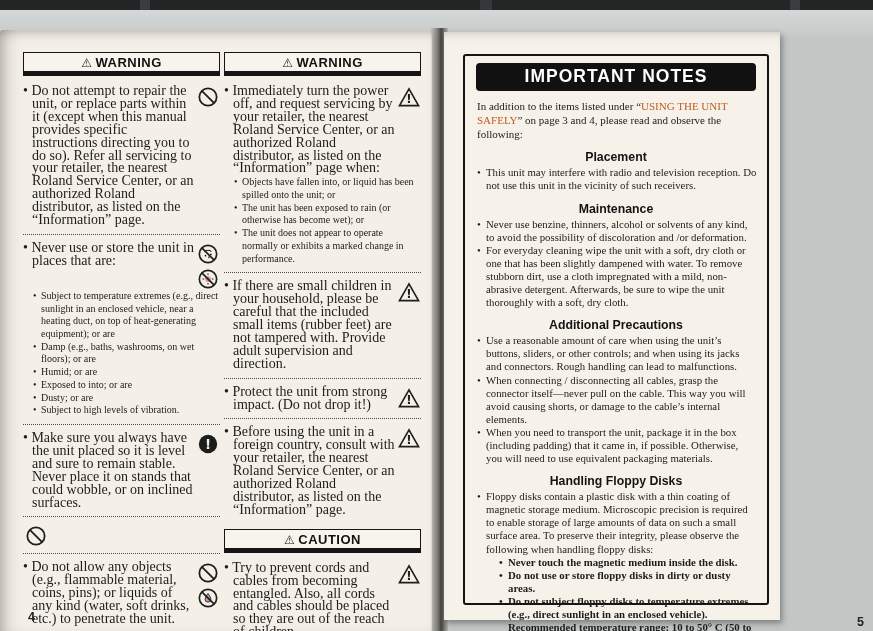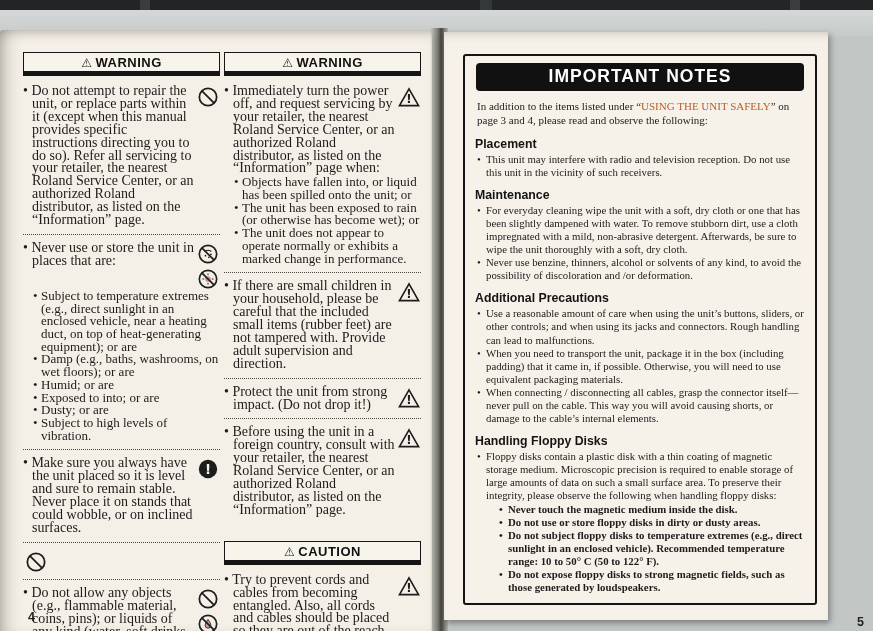--- a/index.html
+++ b/index.html
@@ -8,45 +8,45 @@
 
   .top-strip { position:absolute; left:0; top:0; width:873px; height:10px;
     background:linear-gradient(90deg,#222426 0 140px,#3a3d3f 140px 150px,#222426 150px 480px,#35383a 480px 492px,#232527 492px 790px,#3a3d3f 790px 800px,#222426 800px 100%); }
   .bed { position:absolute; left:0; top:10px; width:873px; height:26px;
     background:linear-gradient(180deg,#d4d8d6,#c6cac8); }
 
   .page { position:absolute; background:#f4f0e8; }
   .page-left { left:0; top:30px; width:432px; height:601px;
     border-radius:3px 0 0 0;
     box-shadow:inset 14px 0 18px -12px rgba(60,55,45,.45), inset 0 10px 14px -10px rgba(60,55,45,.4); }
-  .page-right { left:444px; top:32px; width:384px; height:588px; background:#f6f2ea;
+  .page-right { left:444px; top:32px; width:336px; height:588px; background:#f6f2ea;
     box-shadow:2px 3px 6px rgba(40,40,40,.45), inset 0 8px 12px -9px rgba(60,55,45,.35); }
   .gutter { position:absolute; left:430px; top:28px; width:18px; height:603px;
     background:linear-gradient(90deg, rgba(70,60,45,0) 0%, rgba(60,50,38,.55) 45%, rgba(25,22,18,.75) 62%, rgba(70,60,45,.15) 100%); }
 
   
   .col { position:absolute; top:22px; width:197px; }
   .col1 { left:23px; }
   .col2 { left:224px; }
 
   .warn-header { border:1.5px solid #151515; border-bottom:5px solid #151515;
     background:#f7f4ec; text-align:center; padding:2px 0 1px;
     font-family:"Liberation Sans", sans-serif; font-weight:bold; font-size:13px;
     letter-spacing:.5px; color:#111; margin-bottom:9px; }
   .warn-header .tri { font-family:"DejaVu Sans", sans-serif; font-size:12px; margin-right:3px; }
-  .caution-header { margin-top:24px; }
+  .caution-header { margin-top:12px; }
 
   .w-item { margin-bottom:2px; }
   .w-row { display:flex; }
   .w-text { flex:1; font-size:14px; line-height:12.9px; color:#1c1c1c;
     padding-left:9px; text-indent:-9px; }
   .w-text::before { content:"• "; }
   .w-icons { width:25px; display:flex; flex-direction:column; gap:5px; align-items:center; padding-top:2px; }
   .w-bullets { margin:1px 0 0 10px; list-style:none; }
-  .w-bullets li { font-size:13px; line-height:12.7px; color:#1c1c1c;
+  .w-bullets li { font-size:10px; line-height:12.7px; color:#1c1c1c;
     position:relative; padding-left:8px; }
   .w-bullets li::before { content:"•"; position:absolute; left:0; }
   .dotline { border-bottom:1.7px dotted #4a4a48; margin:7px 0 7px; }
 
   .icon { display:inline-block; line-height:0; }
 
   .pagenum { position:absolute; font-family:"Liberation Sans", sans-serif;
     font-weight:bold; font-size:12.5px; color:#222; }
   .pagenum-left { left:28px; bottom:7px; }
   .pagenum-right { left:857px; top:615px; position:absolute; }
@@ -55,21 +55,21 @@
   .notes-box { position:absolute; left:19px; top:22px; right:11px; bottom:15px;
     border:2px solid #141414; border-radius:3px; padding:7px 10px 8px 10px; background:#f6f2ea; }
   .notes-title { background:#111111; color:#ffffff; border-radius:4px;
     text-align:center; font-family:"Liberation Sans", sans-serif; font-weight:bold;
     font-size:17.5px; letter-spacing:1px; padding:3px 0 4px; margin:0 1px 9px; }
   .intro { font-size:11px; line-height:13.8px; color:#1c1c1c; margin:0 2px 4px; }
   .hl { color:#bf5820; }
 
   .n-section { margin-top:9px; }
   .n-heading { font-family:"Liberation Sans", sans-serif; font-weight:bold;
-    font-size:12.3px; color:#141414; margin-bottom:2px; }
+    font-size:12.3px; color:#141414; margin-bottom:2px;text-align:center; }
   .n-bullets { list-style:none; }
   .n-bullets > li { font-size:10.8px; line-height:13.1px; color:#1c1c1c;
     position:relative; padding-left:11px; }
   .n-bullets > li::before { content:"•"; position:absolute; left:2px; }
   .n-sub { list-style:none; margin-left:12px; }
   .n-sub li { font-size:10.8px; line-height:13.1px; color:#1c1c1c;
     position:relative; padding-left:10px;font-weight:bold; }
   .n-sub li::before { content:"•"; position:absolute; left:1px; }
 </style>
 </head>
@@ -274,30 +274,30 @@
     <div id="notes-sections">
         <div class="n-section">
           <div class="n-heading">Placement</div>
           <ul class="n-bullets">
             <li>This unit may interfere with radio and television reception. Do not use this unit in the vicinity of such receivers.</li>
           </ul>
         </div>
         <div class="n-section">
           <div class="n-heading">Maintenance</div>
           <ul class="n-bullets">
+            <li>Never use benzine, thinners, alcohol or solvents of any kind, to avoid the possibility of discoloration and /or deformation.</li>
             <li>For everyday cleaning wipe the unit with a soft, dry cloth or one that has been slightly dampened with water. To remove stubborn dirt, use a cloth impregnated with a mild, non-abrasive detergent. Afterwards, be sure to wipe the unit thoroughly with a soft, dry cloth.</li>
-            <li>Never use benzine, thinners, alcohol or solvents of any kind, to avoid the possibility of discoloration and /or deformation.</li>
           </ul>
         </div>
         <div class="n-section">
           <div class="n-heading">Additional Precautions</div>
           <ul class="n-bullets">
             <li>Use a reasonable amount of care when using the unit’s buttons, sliders, or other controls; and when using its jacks and connectors. Rough handling can lead to malfunctions.</li>
+            <li>When connecting / disconnecting all cables, grasp the connector itself—never pull on the cable. This way you will avoid causing shorts, or damage to the cable’s internal elements.</li>
             <li>When you need to transport the unit, package it in the box (including padding) that it came in, if possible. Otherwise, you will need to use equivalent packaging materials.</li>
-            <li>When connecting / disconnecting all cables, grasp the connector itself—never pull on the cable. This way you will avoid causing shorts, or damage to the cable’s internal elements.</li>
           </ul>
         </div>
         <div class="n-section">
           <div class="n-heading">Handling Floppy Disks</div>
           <ul class="n-bullets">
             <li>Floppy disks contain a plastic disk with a thin coating of magnetic storage medium. Microscopic precision is required to enable storage of large amounts of data on such a small surface area. To preserve their integrity, please observe the following when handling floppy disks:<ul class="n-sub">
                 <li>Never touch the magnetic medium inside the disk.</li>
                 <li>Do not use or store floppy disks in dirty or dusty areas.</li>
                 <li>Do not subject floppy disks to temperature extremes (e.g., direct sunlight in an enclosed vehicle). Recommended temperature range: 10 to 50° C (50 to 122° F).</li>
                 <li>Do not expose floppy disks to strong magnetic fields, such as those generated by loudspeakers.</li>

